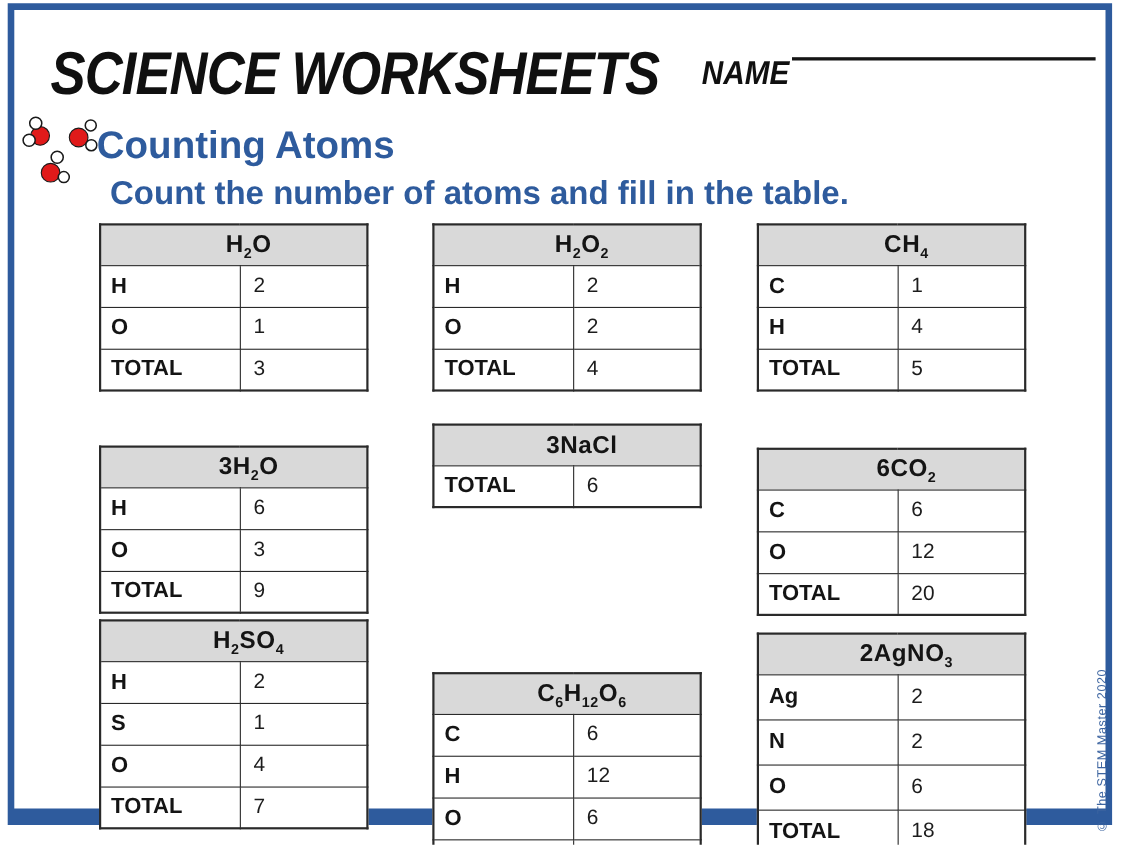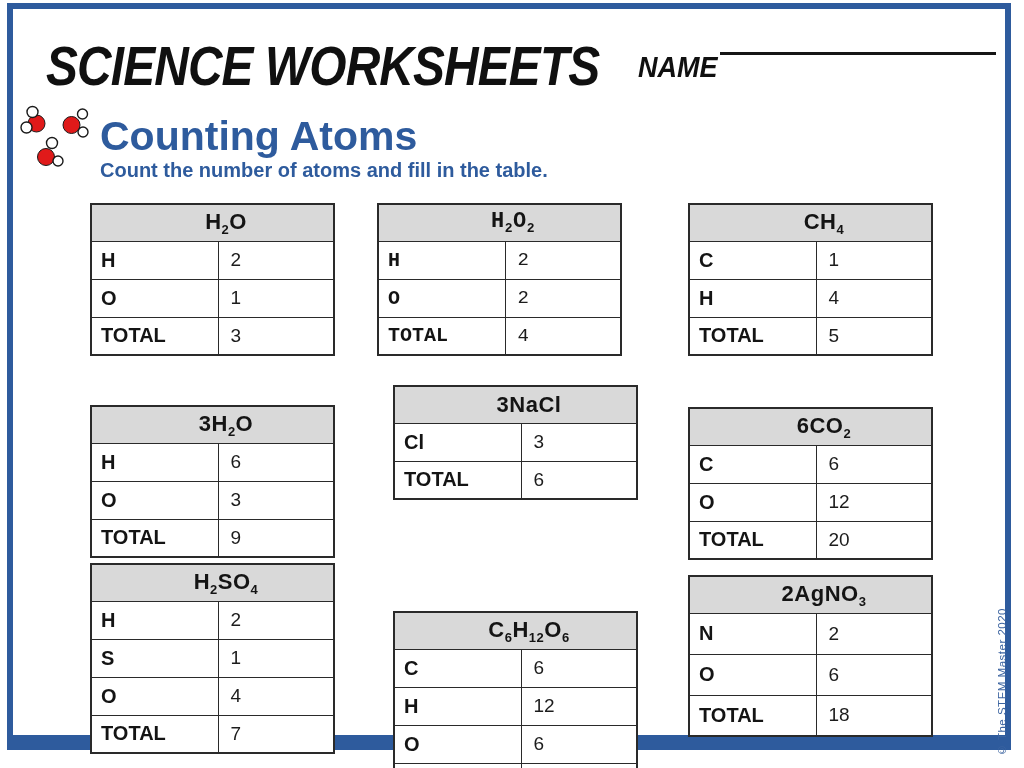--- a/index.html
+++ b/index.html
@@ -25,30 +25,30 @@
   .name-label {
     font-size:30px; font-weight:bold; font-style:italic;
     transform:scaleX(0.9); transform-origin:left bottom;
     color:#101010; line-height:1; padding-bottom:2px;
   }
   .name-line {
     flex:1; border-bottom:3px solid #151515; height:0; margin-left:-6px; margin-bottom:4px;
   }
   .molecules { position:absolute; left:18px; top:104px; }
   .heading {
-    position:absolute; left:100px; top:113px;
-    font-size:41px; font-weight:bold; color:#2e5b9d; letter-spacing:0px;
+    position:absolute; left:88px; top:113px;
+    font-size:35px; font-weight:bold; color:#2e5b9d; letter-spacing:0px;
   }
   .instruction {
     position:absolute; left:100px; top:159px;
-    font-size:20px; font-weight:bold; color:#2e5b9d; white-space:nowrap;
+    font-size:30px; font-weight:bold; color:#2e5b9d; white-space:nowrap;
   }
   .table-slot { position:absolute; }
   .slot-0 { left:90px;  top:203px; }
-  .slot-1 { left:377px; top:203px;font-family:Liberation Mono, monospace; }
+  .slot-1 { left:393px; top:203px; }
   .slot-2 { left:688px; top:203px; }
   .slot-3 { left:90px;  top:405px; }
   .slot-4 { left:393px; top:385px; }
   .slot-5 { left:688px; top:407px; }
   .slot-6 { left:90px;  top:563px; }
   .slot-7 { left:393px; top:563px;margin-top:48px; }
   .slot-8 { left:688px; top:555px;margin-top:20px; }
   table.atoms-table {
     border-collapse:collapse; width:245px; background:#fff;
     border:2px solid #2a2a2a;
@@ -202,24 +202,20 @@
   </div>
 <div class="table-slot slot-4">
     <table class="atoms-table">
       <thead>
         <tr>
           <th class="formula" colspan="2">3NaCl</th>
         </tr>
       </thead>
       <tbody>
         <tr>
-          <td class="element">Cl</td>
-          <td class="value">3</td>
-        </tr>
-        <tr>
           <td class="element">TOTAL</td>
           <td class="value">6</td>
         </tr>
       </tbody>
     </table>
   </div>
 <div class="table-slot slot-5">
     <table class="atoms-table">
       <thead>
         <tr>
@@ -298,20 +294,24 @@
   </div>
 <div class="table-slot slot-8">
     <table class="atoms-table">
       <thead>
         <tr>
           <th class="formula" colspan="2">2AgNO<sub>3</sub></th>
         </tr>
       </thead>
       <tbody>
         <tr>
+          <td class="element">Ag</td>
+          <td class="value">2</td>
+        </tr>
+        <tr>
           <td class="element">N</td>
           <td class="value">2</td>
         </tr>
         <tr>
           <td class="element">O</td>
           <td class="value">6</td>
         </tr>
         <tr>
           <td class="element">TOTAL</td>
           <td class="value">18</td>

